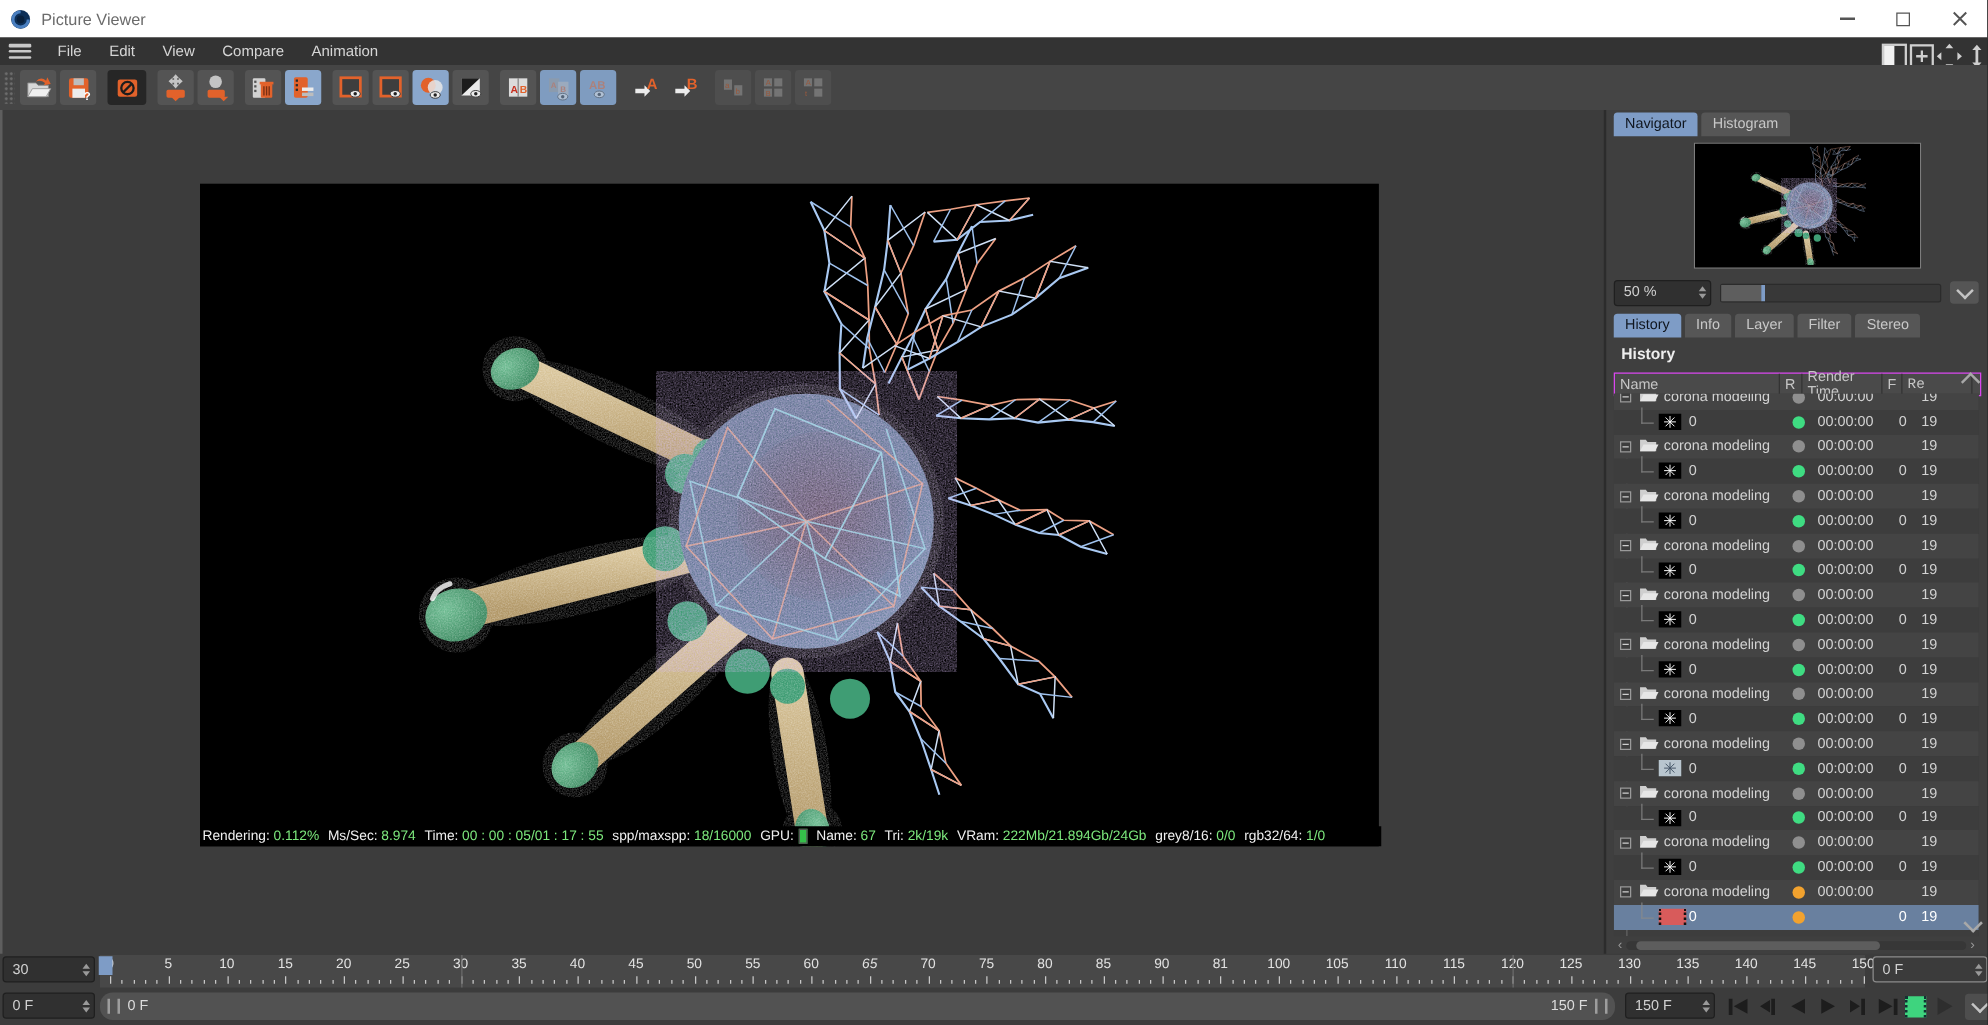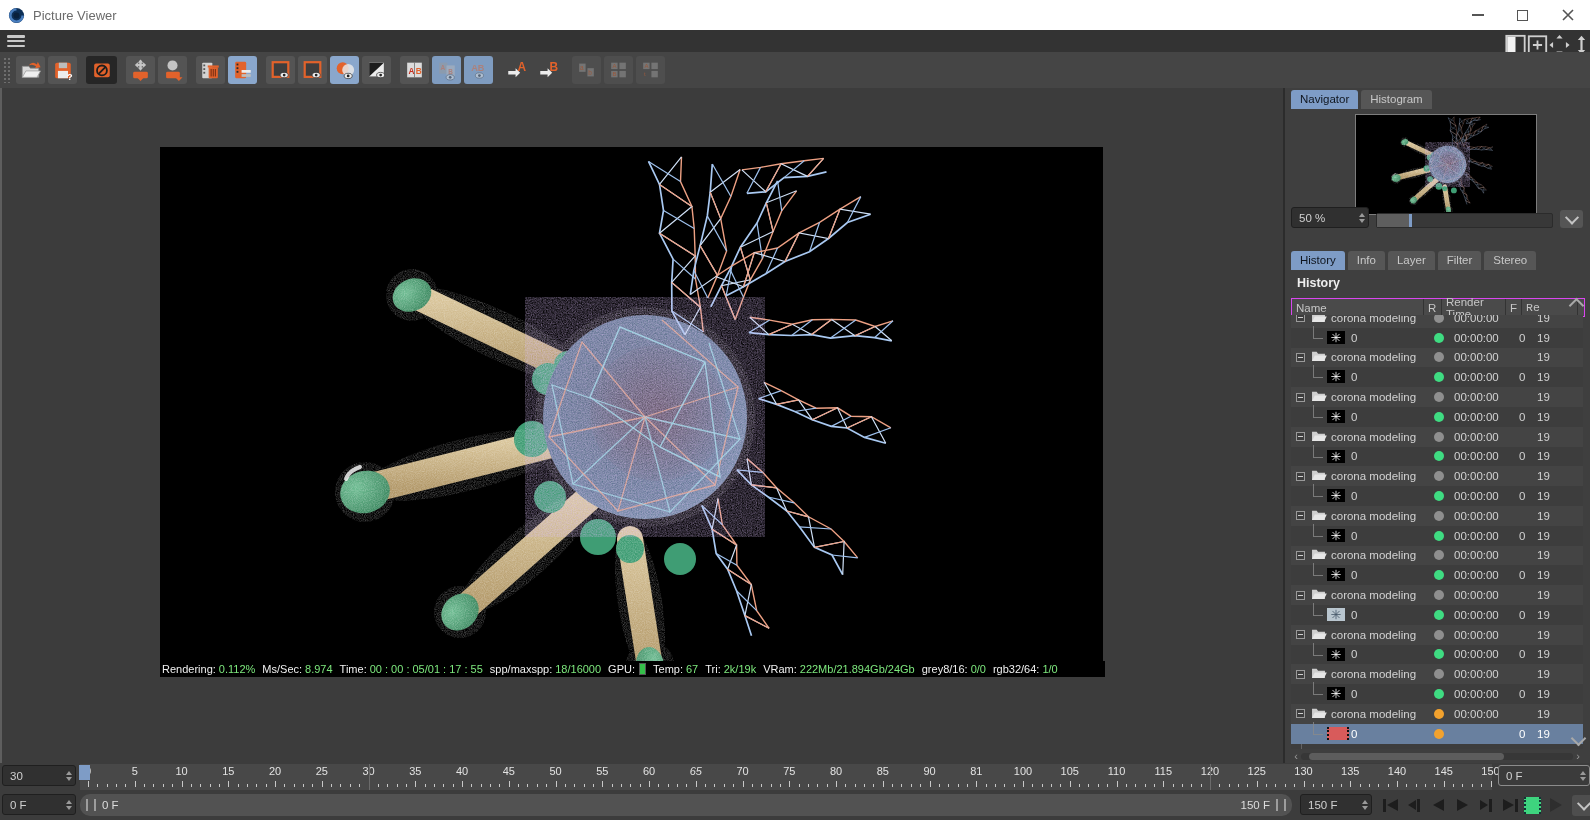--- a/index.html
+++ b/index.html
@@ -41,21 +41,21 @@
   .statusbar .seg{margin-right:7px;display:flex;align-items:center;}
   .statusbar .lab{color:#f0f0f0;margin-right:3px;}
   .statusbar .val{color:#7de87d;}
   .gpubar{display:inline-block;width:5px;height:10px;background:#35c04a;margin-left:1px;border:1px solid #555;}
   
   .rpanel{position:absolute;right:0;top:0;width:305px;height:675px;background:#3f3f3f;border-left:2px solid #2c2c2c;}
   .tabsrow{position:absolute;left:6px;display:flex;gap:3px;}
   .tab{padding:3px 9px 4px 9px;font-size:11.5px;background:#565656;color:#c8c8c8;border-radius:3px 3px 0 0;}
   .tab.active{background:#7e9cc6;color:#10161f;}
   .thumbwrap{position:absolute;left:70px;top:26px;width:180px;height:99px;border:1px solid #7d7d7d;background:#000;}
-  .zoomrow{position:absolute;left:6px;top:120px;width:292px;height:20px;display:flex;align-items:flex-end;}
+  .zoomrow{position:absolute;left:6px;top:136px;width:292px;height:20px;display:flex;align-items:center;}
   .spinbox{height:19px;background:#303030;border:1px solid #1f1f1f;border-radius:3px;display:flex;align-items:center;
            color:#d0d0d0;font-size:11.5px;position:relative;}
   .spinbox .v{padding-left:7px;flex:1;}
   .spin{width:13px;display:flex;flex-direction:column;align-items:center;justify-content:center;gap:2px;}
   .spin i{width:0;height:0;border-left:3.5px solid transparent;border-right:3.5px solid transparent;}
   .spin i.up{border-bottom:4px solid #9a9a9a;}
   .spin i.dn{border-top:4px solid #9a9a9a;}
   .slider{height:13px;background:#383838;border:1px solid #2b2b2b;border-radius:2px;position:relative;flex:1;margin:0 7px;}
   .slider .fill{position:absolute;left:0;top:0;height:100%;width:32px;background:#5e5e5e;}
   .slider .mark{position:absolute;left:32px;top:0;width:3px;height:100%;background:#7e9cc6;}
@@ -299,20 +299,27 @@
       </div>
     </div>
   </div>
 
   <div class="menubar">
     <div class="hamburger">
         <i></i>
         <i></i>
         <i></i>
       </div>
+    <div id="menuitems" style="display:flex;">
+        <div class="menuitem">File</div>
+        <div class="menuitem">Edit</div>
+        <div class="menuitem">View</div>
+        <div class="menuitem">Compare</div>
+        <div class="menuitem">Animation</div>
+      </div>
   </div>
   <div class="menuright" id="menuright">
       <div class="mi"><svg viewBox="0 0 24 24" width="23" height="22">
           <rect x="2" y="2" width="20" height="20" fill="none" stroke="#cfcfcf" stroke-width="2"></rect>
           <rect x="3" y="3" width="9" height="18" fill="#f2f2f2"></rect>
         </svg></div>
       <div class="mi"><svg viewBox="0 0 24 24" width="23" height="22">
           <rect x="2.5" y="2.5" width="19" height="19" fill="none" stroke="#cfcfcf" stroke-width="2"></rect>
           <path d="M12 7 v10 M7 12 h10" stroke="#cfcfcf" stroke-width="2"></path>
         </svg></div>
@@ -522,21 +529,21 @@
           </span>
           <span class="seg">
             <span class="lab">spp/maxspp:</span>
             <span class="val">18/16000</span>
           </span>
           <span class="seg">
             <span class="lab">GPU:</span>
             <span class="gpubar"></span>
           </span>
           <span class="seg">
-            <span class="lab">Temp:</span>
+            <span class="lab">Name:</span>
             <span class="val">67</span>
           </span>
           <span class="seg">
             <span class="lab">Tri:</span>
             <span class="val">2k/19k</span>
           </span>
           <span class="seg">
             <span class="lab">VRam:</span>
             <span class="val">222Mb/21.894Gb/24Gb</span>
           </span>

